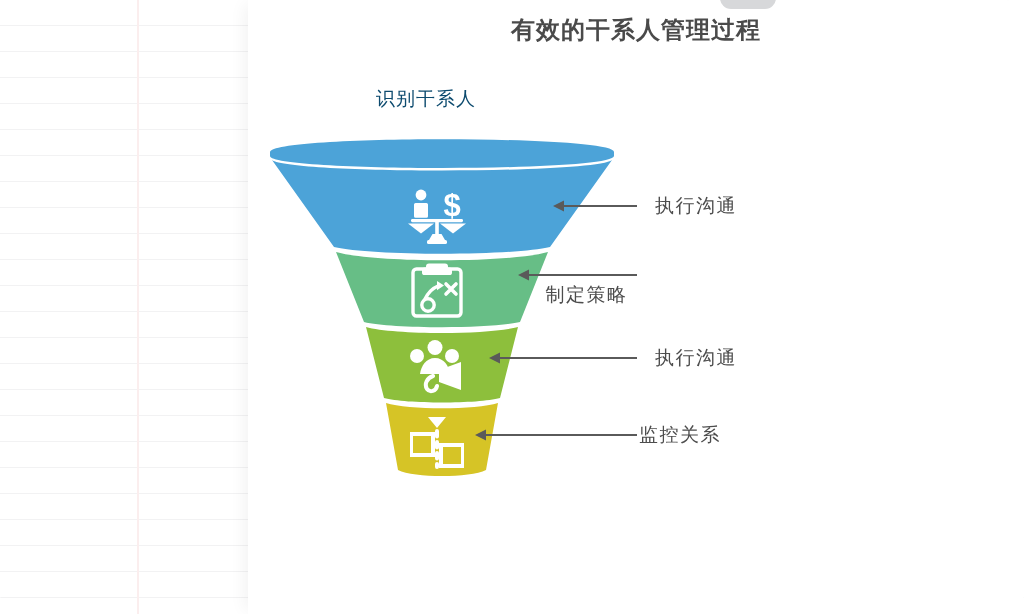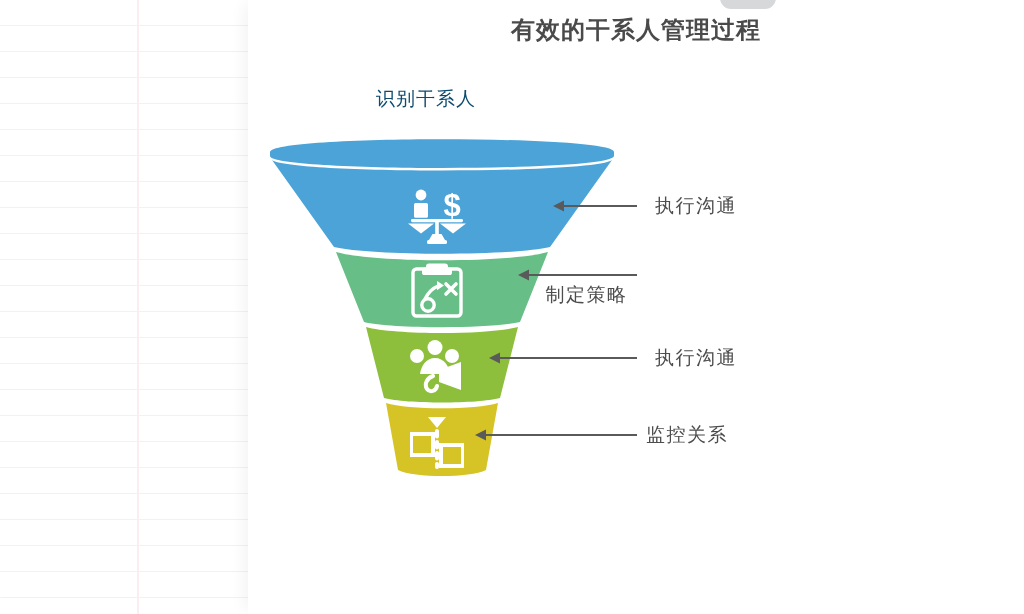--- a/index.html
+++ b/index.html
@@ -144,21 +144,21 @@
   #callout-1 { top: 268px; left: 518px; flex-direction: column; }
   #callout-2 { top: 345px; left: 489px; }
   #callout-3 { top: 422px; left: 475px; }
   #callout-0 .callout-arrow { width: 84px; }
   #callout-1 .callout-arrow { width: 119px; }
   #callout-2 .callout-arrow { width: 148px; }
   #callout-3 .callout-arrow { width: 162px; }
   #callout-0 .callout-label { margin-left: 18px; }
   #callout-1 .callout-label { margin-left: 18px; }
   #callout-2 .callout-label { margin-left: 18px; }
-  #callout-3 .callout-label { margin-left: 9px; }
+  #callout-3 .callout-label { margin-left: 2px; }
 </style>
 </head>
 <body>
 
 <div id="canvas">
 
   <div id="paper">
     <div id="paper-margin-line" style="background: rgb(251, 238, 238);"></div>
   </div>
 

